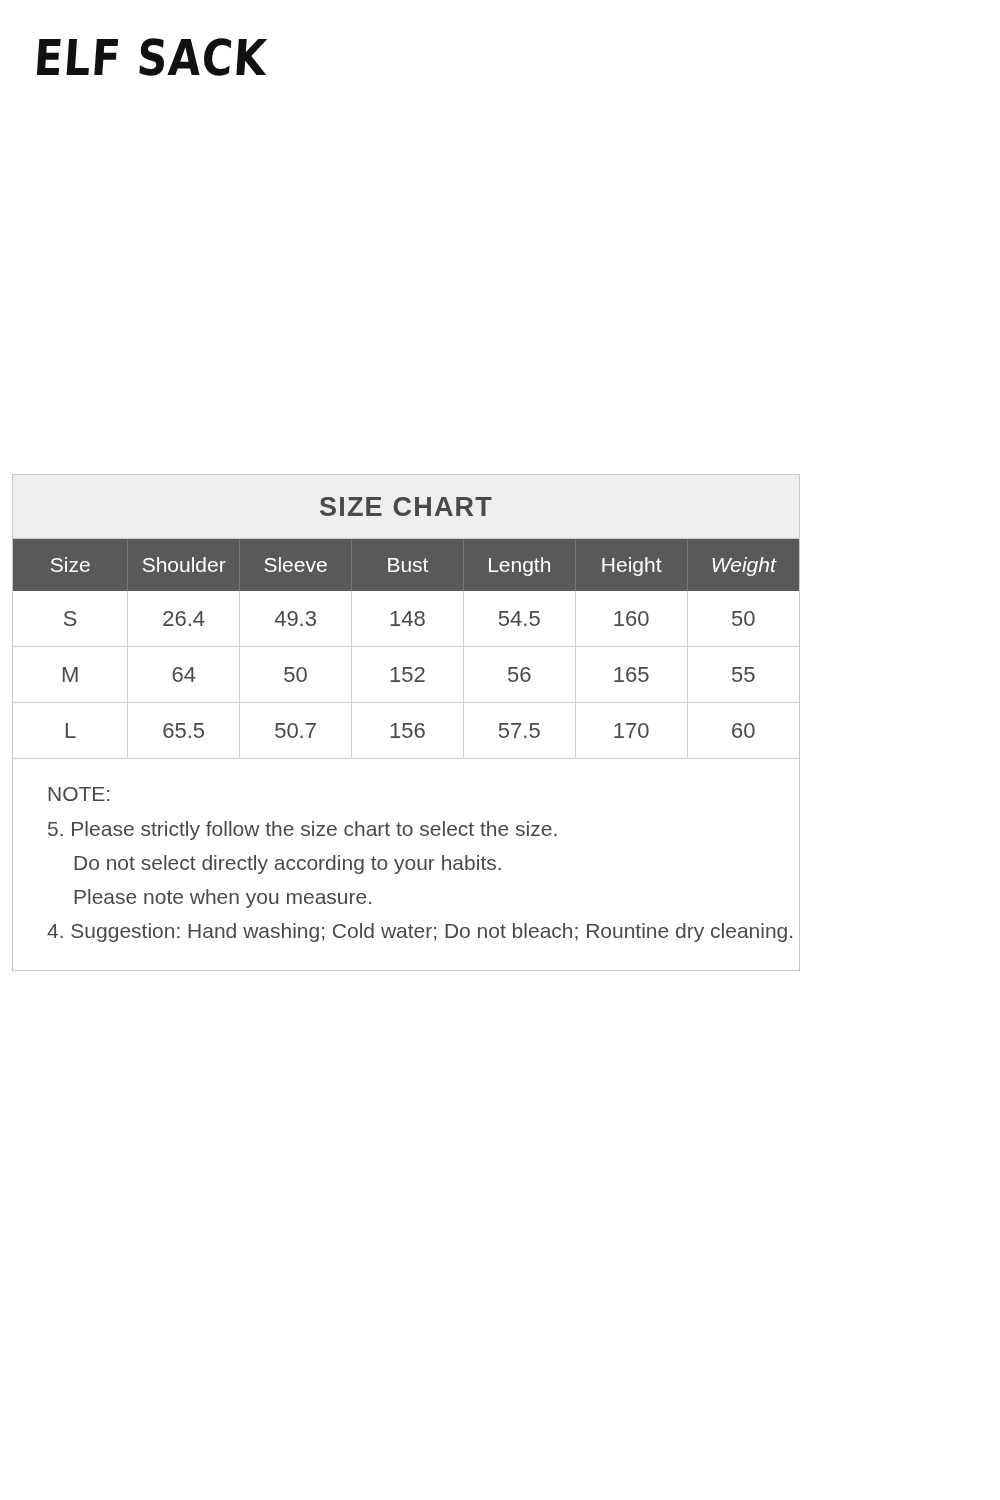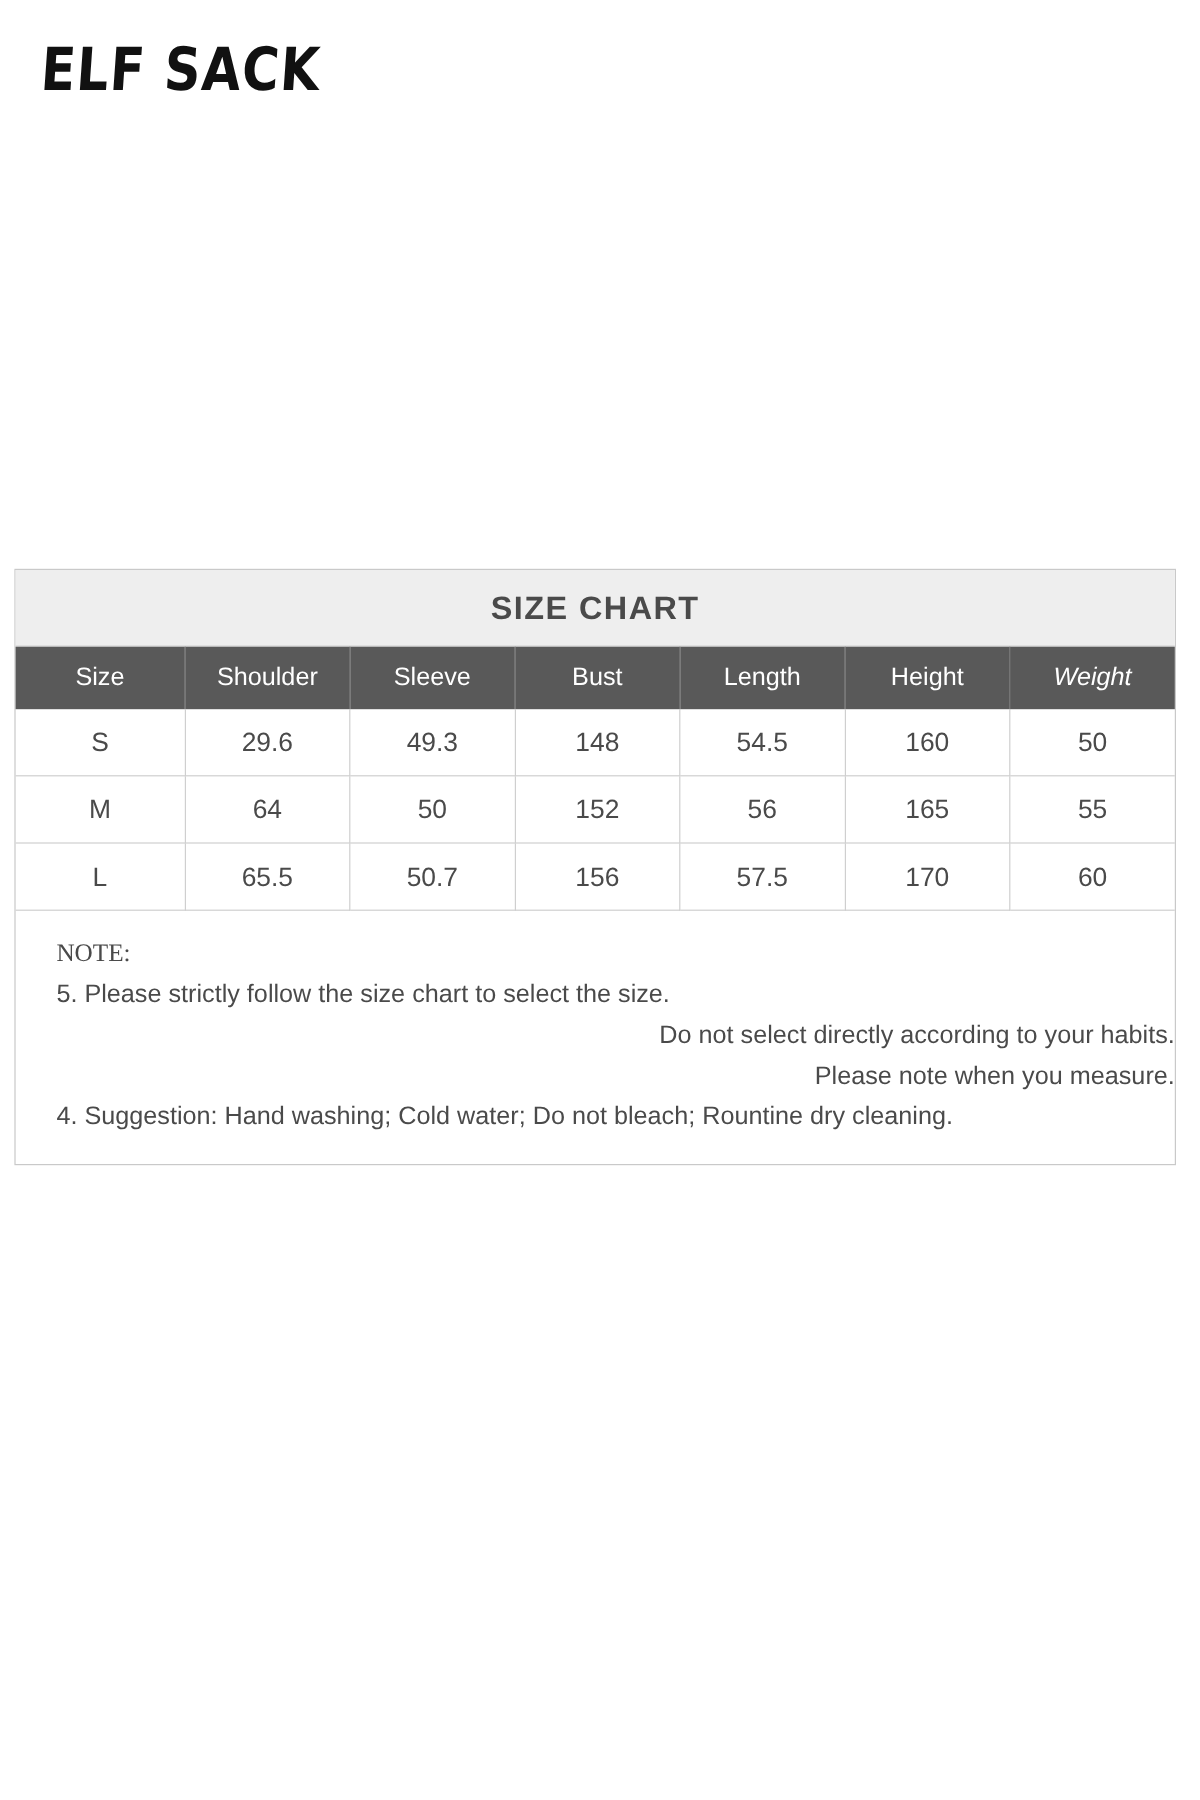--- a/index.html
+++ b/index.html
@@ -34,21 +34,21 @@
     display: inline-block;
     transform: skewX(-4deg) scaleY(1.18);
     transform-origin: left top;
   }
 
   
   .chart-wrap {
     position: absolute;
     left: 12px;
     top: 474px;
-    width: 968px;
+    width: 788px;
     border: 1px solid #c9c9c9;
     box-sizing: border-box;
     background: #ffffff;
   }
 
   .chart-title {
     background: #eeeeee;
     text-align: center;
     font-size: 27px;
     font-weight: 700;
@@ -108,25 +108,23 @@
     padding: 18px 0 22px 34px;
     font-size: 21px;
     line-height: 1.62;
     color: #4a4a4a;
   }
   .notes .note-line {
     white-space: pre;
   }
   .notes .note-head {
     margin-bottom: 1px;
-    font-family: Liberation Serif, serif;
   }
   .notes .indent {
     padding-left: 26px;
-    text-align: right;
   }
 </style>
 </head>
 <body>
 
 <div class="brand">
   <span class="brand-text">ELF SACK</span>
 </div>
 
 <div class="chart-wrap">
@@ -150,21 +148,21 @@
         <th>Sleeve</th>
         <th>Bust</th>
         <th>Length</th>
         <th>Height</th>
         <th>Weight</th>
       </tr>
     </thead>
     <tbody>
       <tr>
         <td>S</td>
-        <td>29.6</td>
+        <td>26.4</td>
         <td>49.3</td>
         <td>148</td>
         <td>54.5</td>
         <td>160</td>
         <td>50</td>
       </tr>
       <tr>
         <td>M</td>
         <td>64</td>
         <td>50</td>

